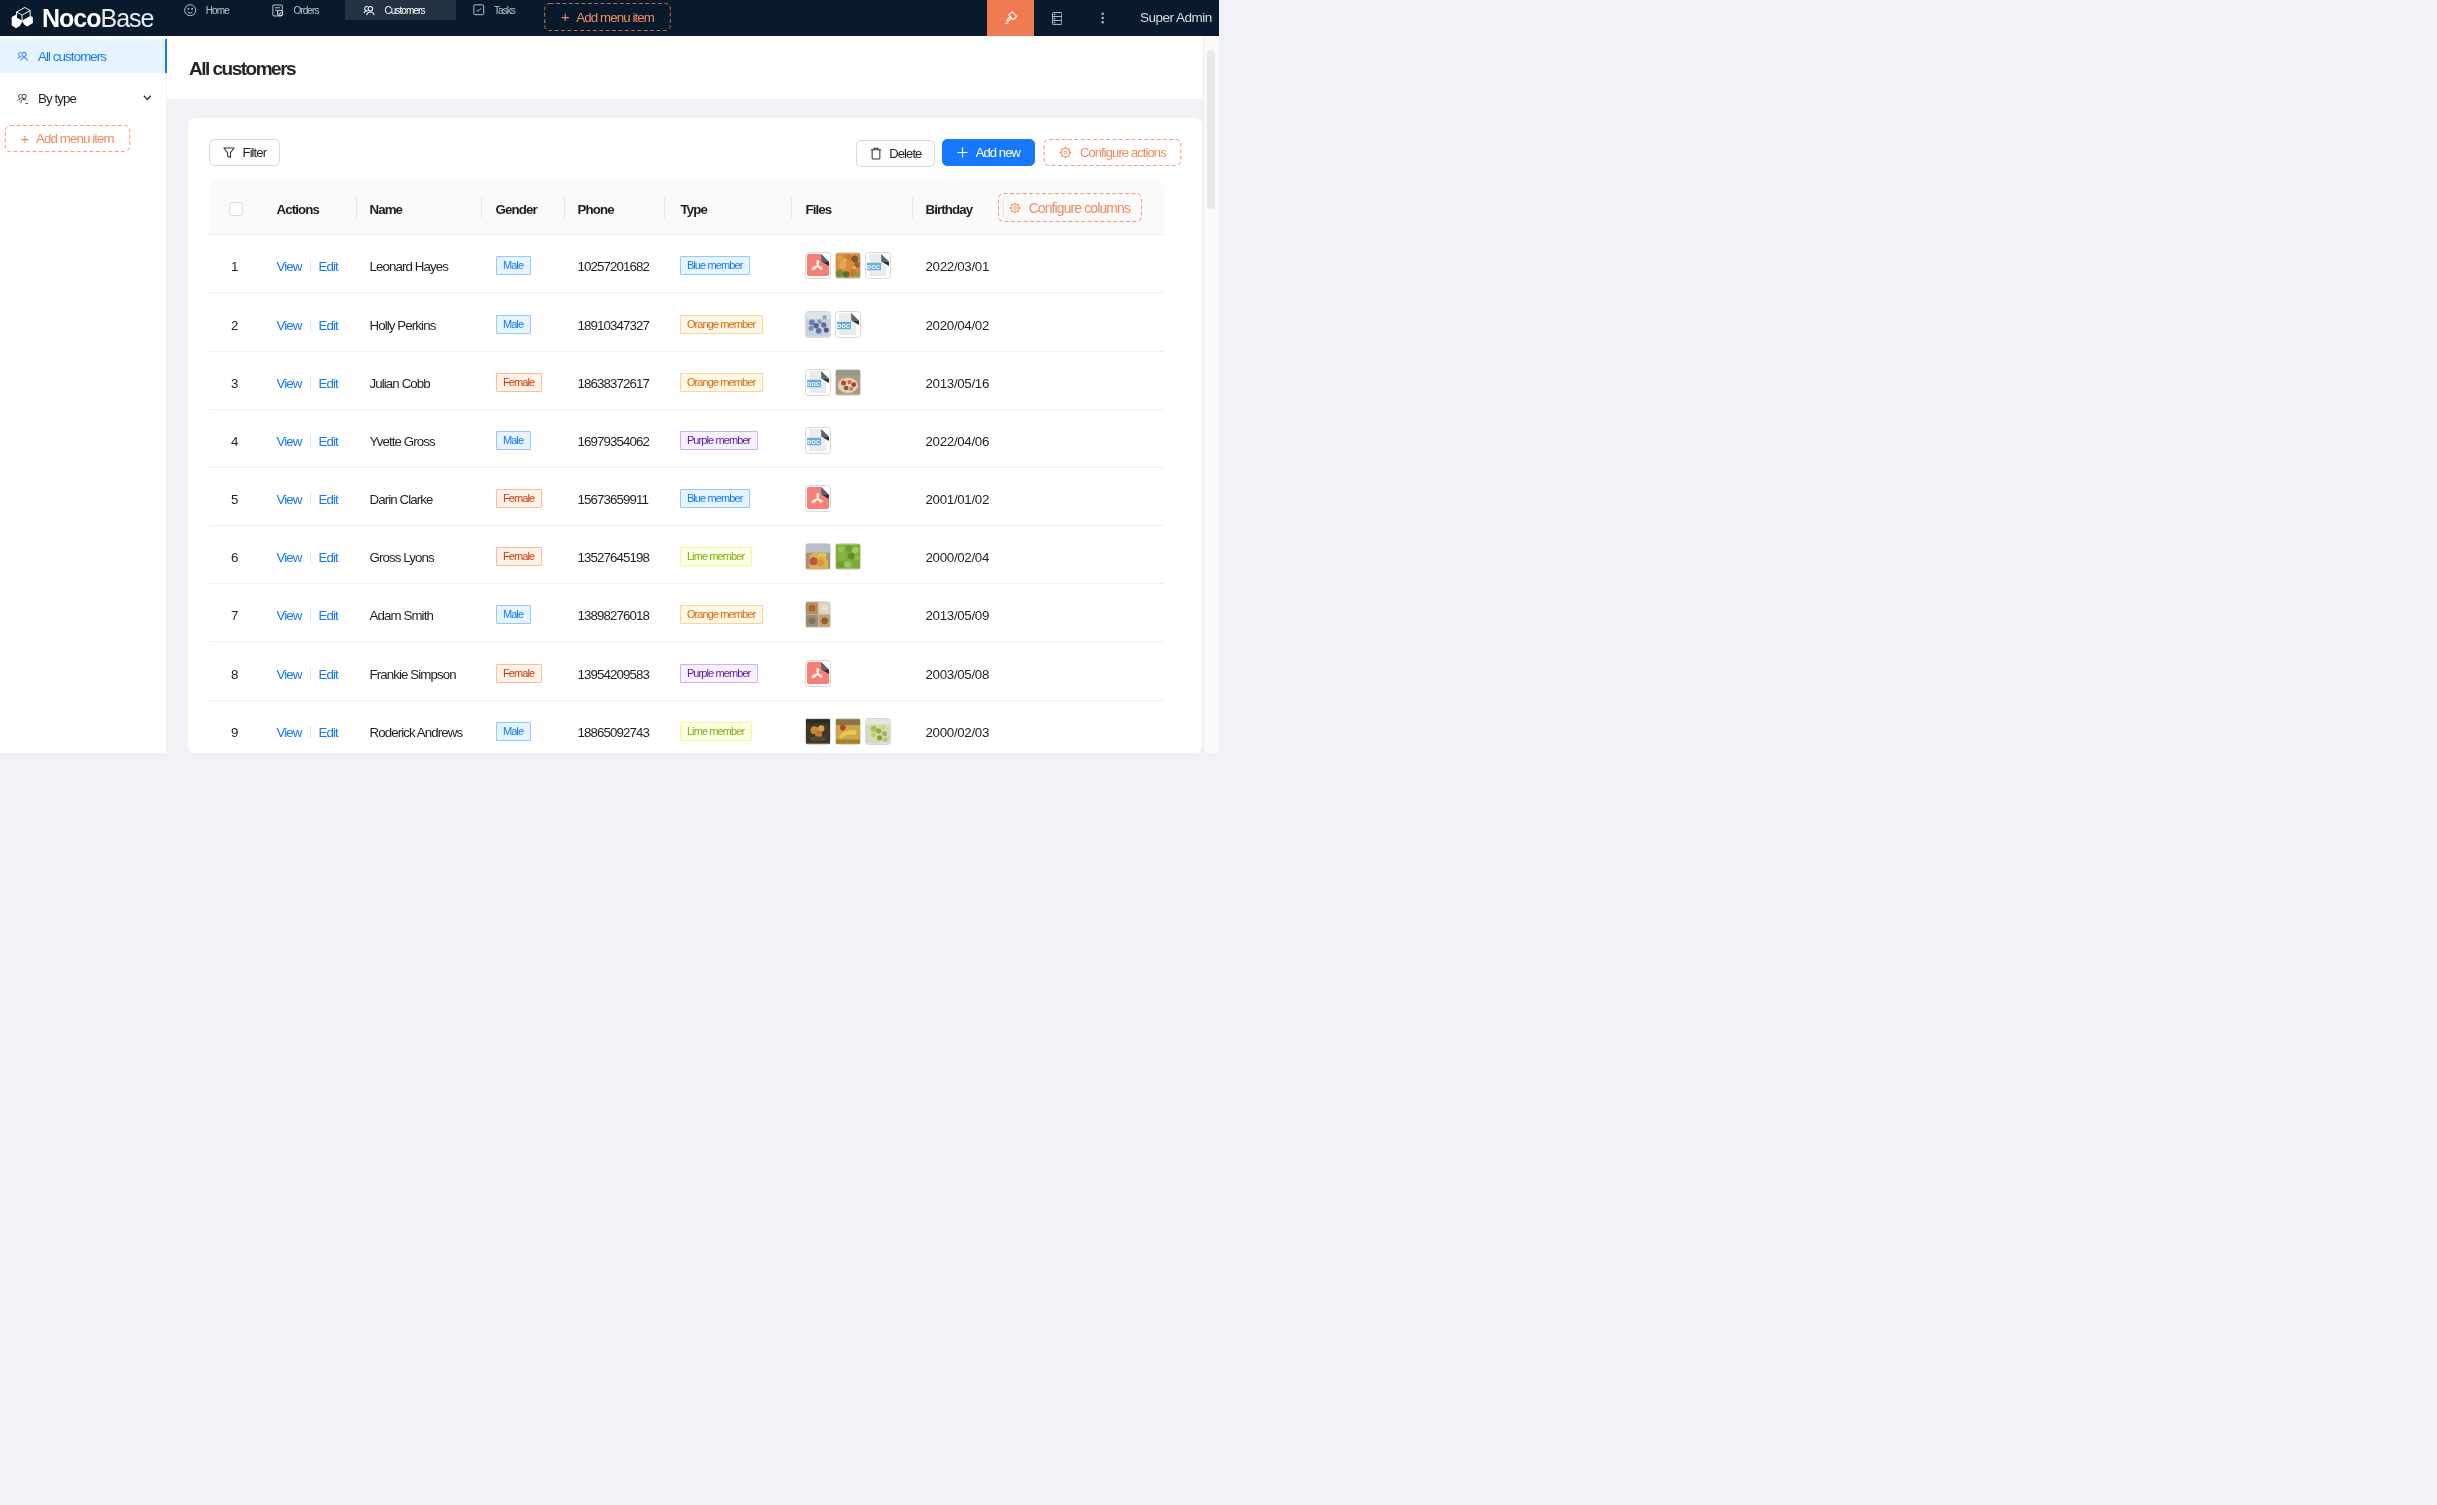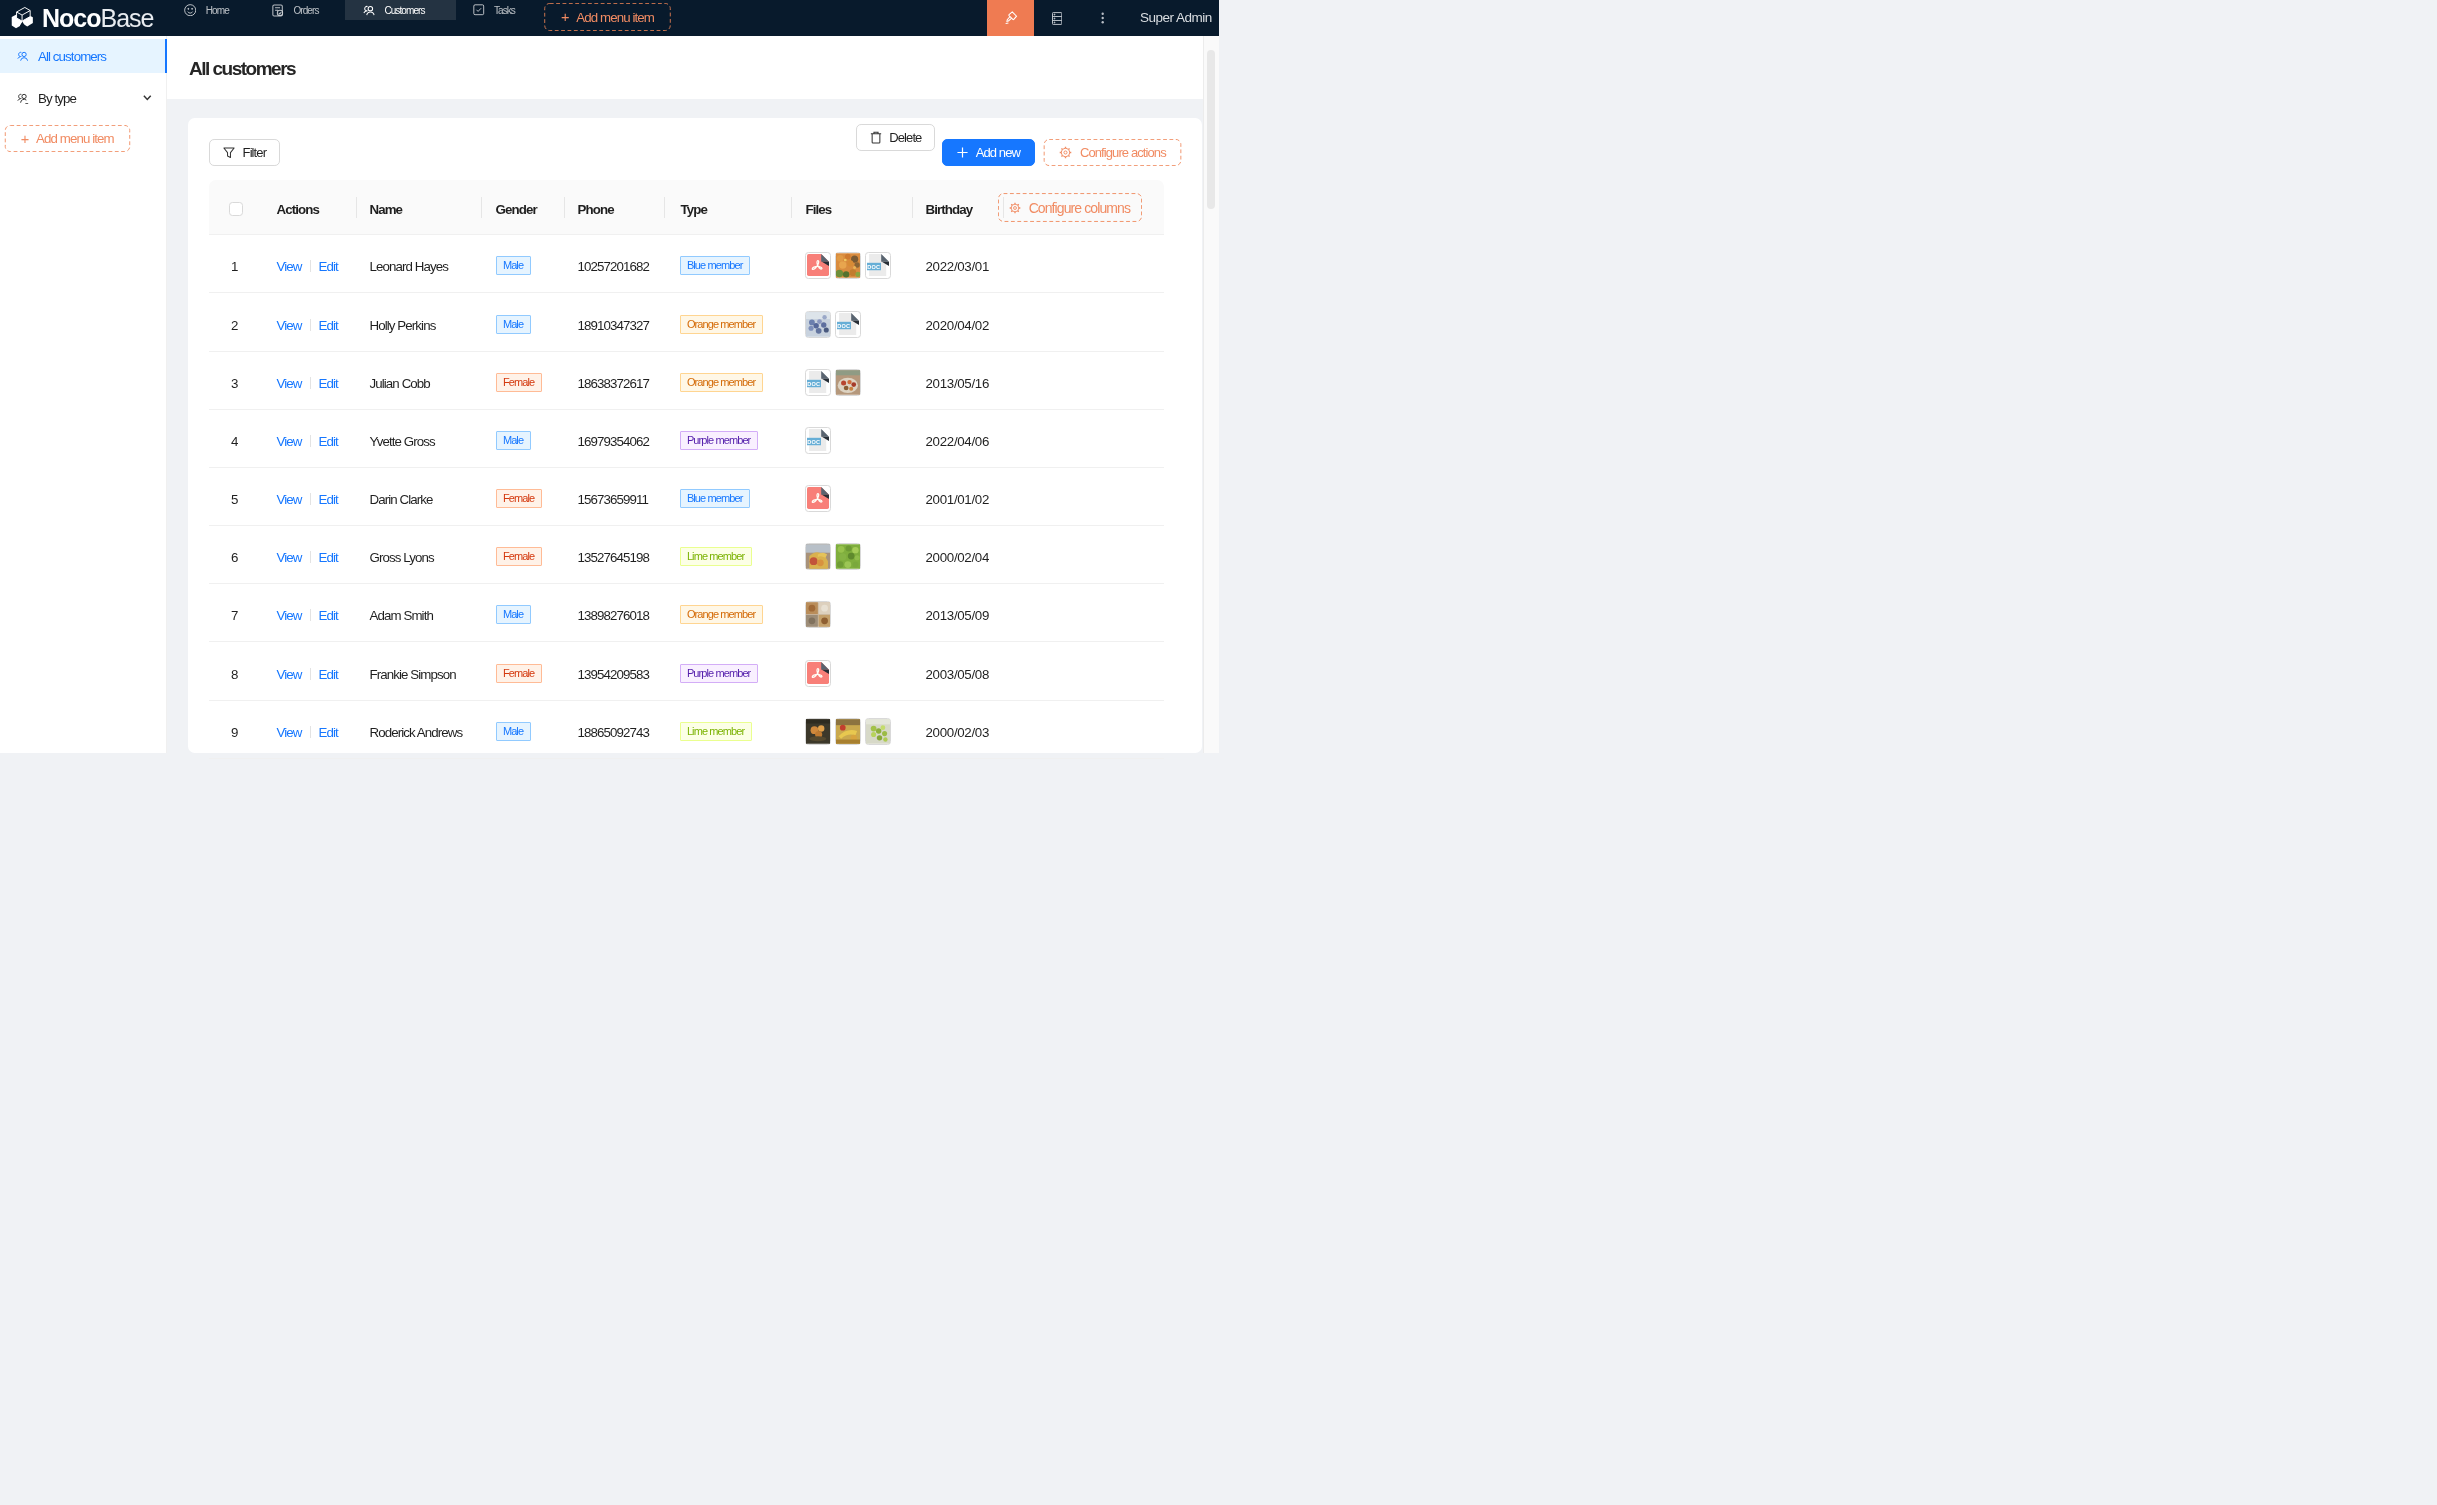--- a/index.html
+++ b/index.html
@@ -19,21 +19,21 @@
 #sitem2{top:45px;color:rgba(0,0,0,.88)}
 #sideadd{position:absolute;left:3.8px;top:89px;width:127px;height:27px;border-radius:5.1px;color:#f18b62;font-size:13.3px;display:flex;align-items:center;justify-content:center;letter-spacing:-0.9px}
 
 #phead{position:absolute;left:167px;top:36px;width:1036px;height:63px;background:#fff}
 #ptitle{position:absolute;left:189px;top:58px;font-size:19px;font-weight:700;color:#262626;letter-spacing:-1.5px}
 #card{position:absolute;left:188px;top:118px;width:1014px;height:635px;background:#fff;border-radius:6.8px}
 
 .btn{position:absolute;height:27px;border:0.9px solid #d9d9d9;border-radius:5.1px;background:#fff;display:flex;align-items:center;justify-content:center;font-size:13px;color:rgba(0,0,0,.88);letter-spacing:-0.9px}
 .btn svg{margin-right:7.7px}
 #btn-filter{left:21px;top:21px;width:71px}
-#btn-delete{left:668px;top:6px;width:79px}
+#btn-delete{left:668px;top:22px;width:79px}
 #btn-add{left:754px;top:21px;width:93px;background:#1677ff;border-color:#1677ff;color:#fff}
 #btn-cfga{left:855px;top:21px;width:139px;border:none;color:#f18b62}
 
 #tbl{position:absolute;left:20.5px;top:62px;width:955px}
 #thead{position:absolute;left:0;top:0;width:955px;height:55px;background:#fafafa;border-bottom:0.9px solid #f0f0f0;border-radius:6.8px 6.8px 0 0}
 .th{position:absolute;font-size:13.3px;font-weight:700;color:rgba(0,0,0,.88);top:1.9px;height:55px;line-height:55px;letter-spacing:-0.9px}
 .sep{position:absolute;top:17.4px;width:0.9px;height:20.5px;background:#e6e6e6}
 #cfgcol{position:absolute;left:789px;top:13.3px;width:144px;height:29px;border-radius:5.1px;color:#f18b62;font-size:14px;display:flex;align-items:center;justify-content:center;letter-spacing:-0.9px}
 .row{position:absolute;left:0;width:955px;height:58px;border-bottom:0.9px solid #f0f0f0;font-size:13.3px;color:rgba(0,0,0,.88);letter-spacing:-0.9px}
 .c{position:absolute;top:2.6px;height:58px;line-height:58px;white-space:nowrap}

